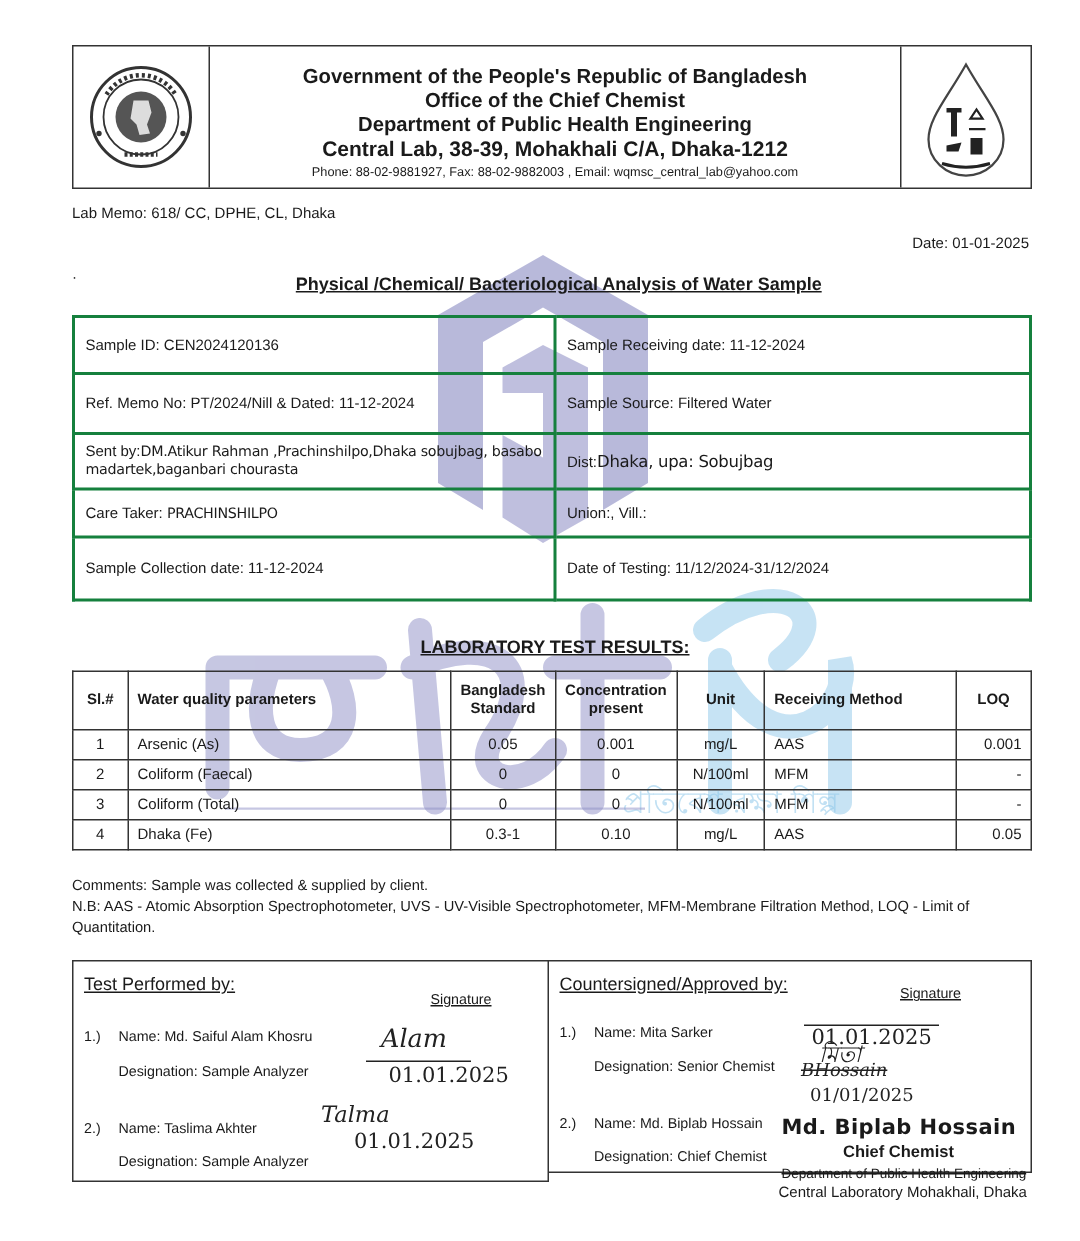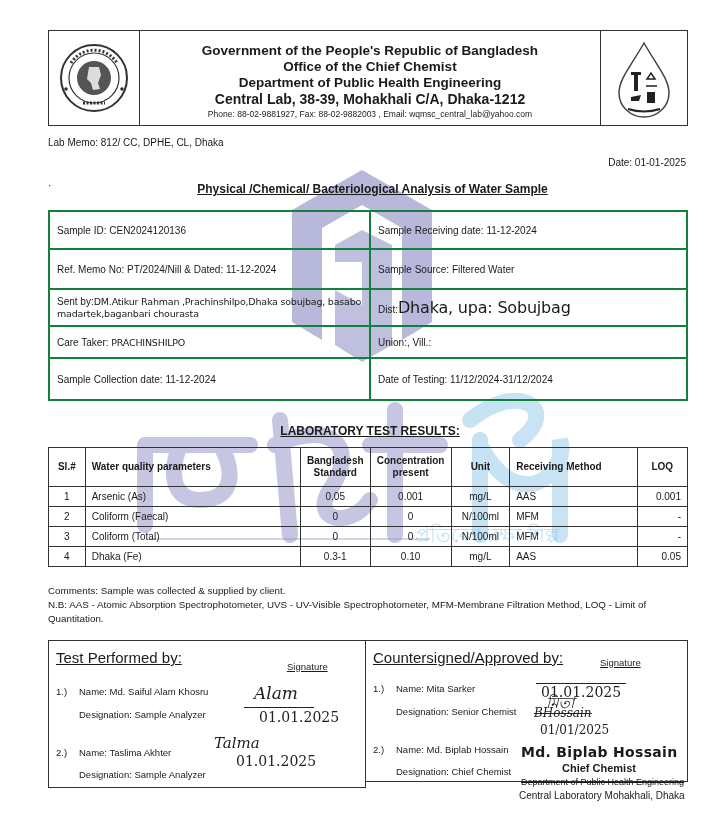--- a/index.html
+++ b/index.html
@@ -53,21 +53,21 @@
   .c-meth { width: 118px; text-align: left; }
   .c-loq { text-align: right; }
   th.c-loq { text-align: center; }
 
   .comments { left: 48px; top: 584px; width: 640px; font-size: 9.8px; line-height: 14px; }
 
   
   .sigbox { top: 640px; height: 148px; border: 1.5px solid #333; box-sizing: border-box; }
   .sig-l { left: 48px; width: 318px; }
   .sig-r { left: 366px; width: 322px; border-left: none; height: 142px; }
-  .sig-head { position: absolute; left: 7px; top: 8px; font-size: 15px; text-decoration: underline; }
+  .sig-head { position: absolute; left: 7px; top: 8px; font-size: 12px; text-decoration: underline; }
   .sig-label { position: absolute; font-size: 9.5px; text-decoration: underline; }
   .sig-line { position: absolute; font-size: 9.5px; }
   .hand { position: absolute; font-family: "DejaVu Serif", serif; font-style: italic; color: #222; }
   .stamp-name { position: absolute; font-family: "DejaVu Sans", sans-serif; font-weight: bold; font-size: 14px; letter-spacing: 0.3px; }
   .stamp-sub { position: absolute; font-size: 11px; font-weight: bold; }
   .stamp-small { position: absolute; font-size: 9px; }
 </style>
 </head>
 <body>
 
@@ -116,38 +116,38 @@
       <rect x="33" y="42" width="4" height="18" fill="#222"></rect>
       <rect x="30" y="41" width="10" height="3" fill="#222"></rect>
       <path d="M46,48 L54,48 L50,42 Z M45,55 L56,55" stroke="#222" stroke-width="1.5" fill="none"></path>
       <path d="M30,66 L40,64 L38,70 L30,70 Z" fill="#222"></path>
       <rect x="46" y="61" width="8" height="11" fill="#222"></rect>
       <path d="M27,78 Q43,83 59,78" stroke="#222" stroke-width="2" fill="none"></path>
     </svg>
   </div>
 </div>
 
-<div class="abs memo">Lab Memo: 812/ CC, DPHE, CL, Dhaka</div>
+<div class="abs memo">Lab Memo: 618/ CC, DPHE, CL, Dhaka</div>
 <div class="abs date">Date: 01-01-2025</div>
 <div class="abs bullet-dot">·</div>
 <div class="abs title1">Physical /Chemical/ Bacteriological Analysis of Water Sample</div>
 
 <table class="abs info">
   <tbody>
         <tr class="r1">
     <td class="lc">Sample ID: CEN2024120136</td>
     <td>Sample Receiving date: 11-12-2024</td>
   </tr>
   <tr class="r2">
     <td class="lc">Ref. Memo No: PT/2024/Nill &amp; Dated: 11-12-2024</td>
     <td>Sample Source: Filtered Water</td>
   </tr>
   <tr class="r3">
     <td class="lc" style="line-height:12px;"><span>Sent by:</span><span class="dj">DM.Atikur Rahman ,Prachinshilpo,Dhaka sobujbag, basabo madartek,baganbari chourasta</span></td>
-    <td><span>Dist:</span><span class="dj" style="font-size:16px">Dhaka, upa: Sobujbag</span></td>
+    <td><span>Dist:</span><span class="dj" style="font-size:11px">Dhaka, upa: Sobujbag</span></td>
   </tr>
   <tr class="r4">
     <td class="lc"><span>Care Taker: </span><span class="dj">PRACHINSHILPO</span></td>
     <td>Union:, Vill.:</td>
   </tr>
   <tr class="r5">
     <td class="lc">Sample Collection date: 11-12-2024</td>
     <td>Date of Testing: 11/12/2024-31/12/2024</td>
   </tr>
 </tbody>

